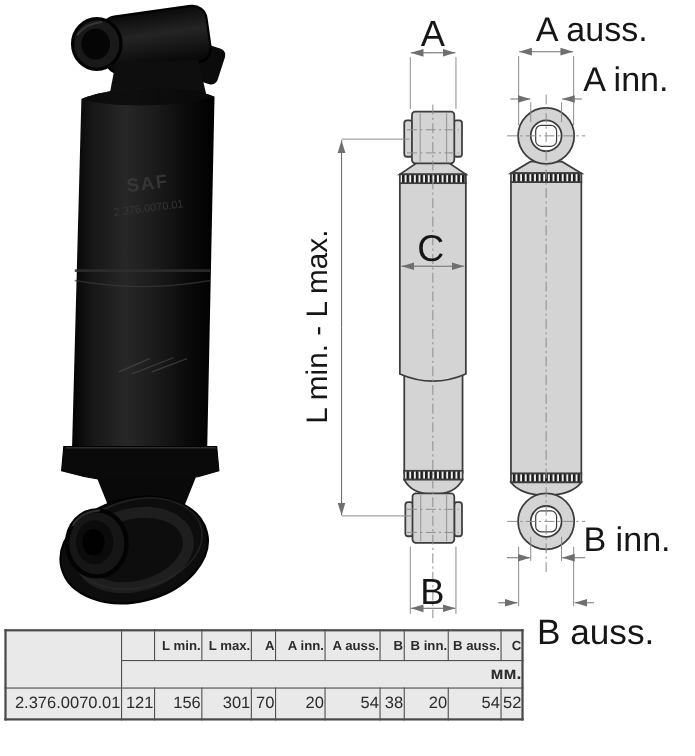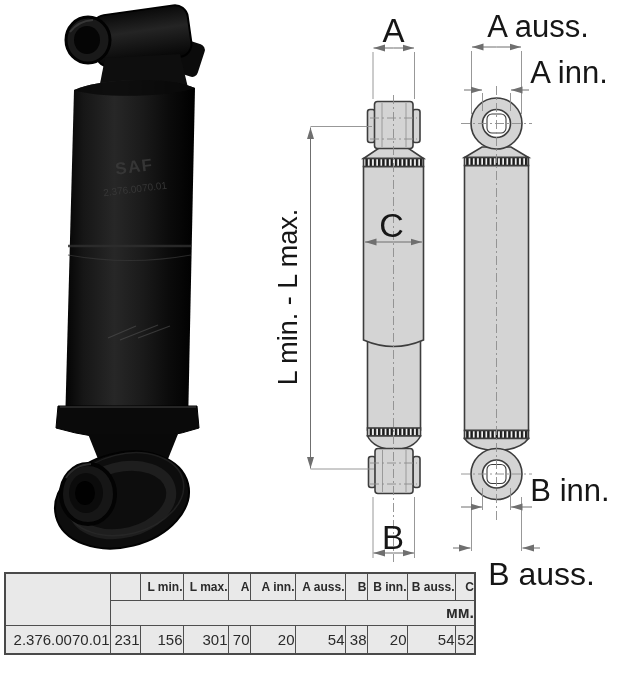--- a/index.html
+++ b/index.html
@@ -217,21 +217,21 @@
       <td>B</td>
       <td>B inn.</td>
       <td>B auss.</td>
       <td>C</td>
     </tr>
     <tr class="unit">
       <td colspan="10">мм.</td>
     </tr>
     <tr class="data">
       <td class="partnum">2.376.0070.01</td>
-      <td>231</td>
+      <td>121</td>
       <td>156</td>
       <td>301</td>
       <td>70</td>
       <td>20</td>
       <td>54</td>
       <td>38</td>
       <td>20</td>
       <td>54</td>
       <td>52</td>
     </tr>

